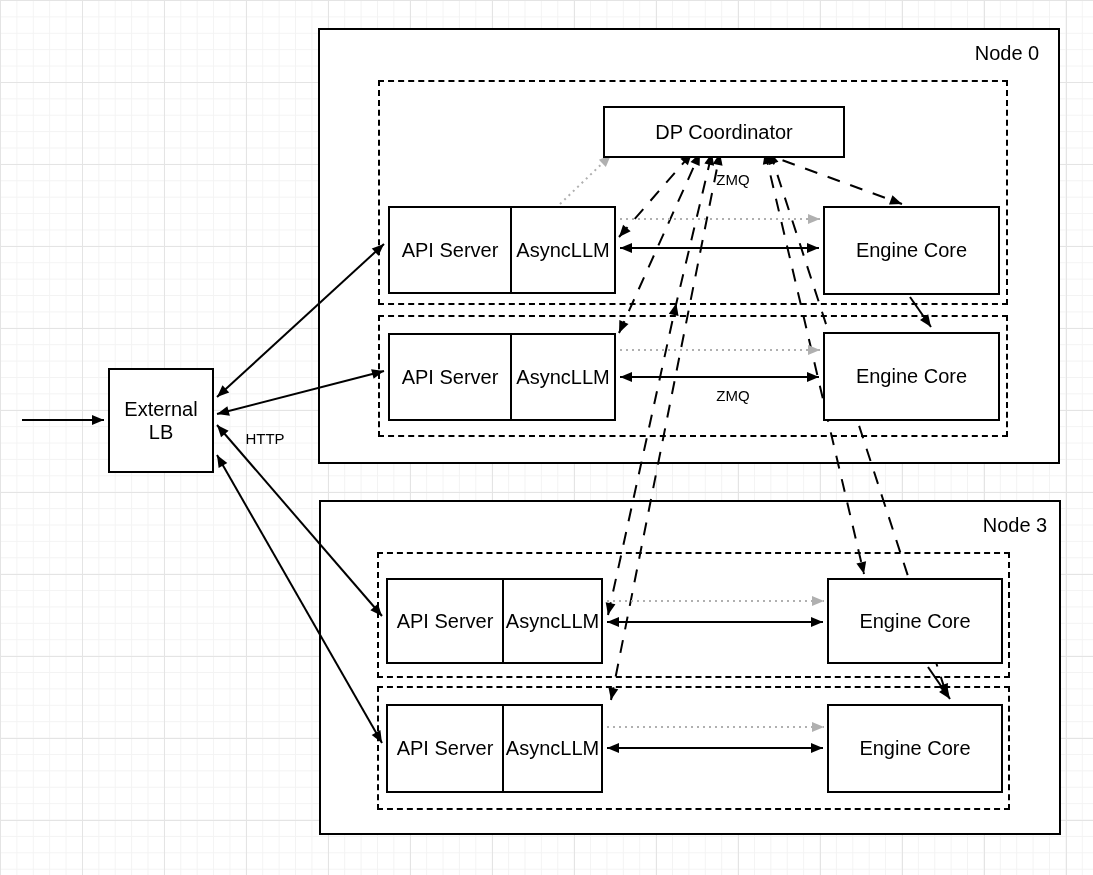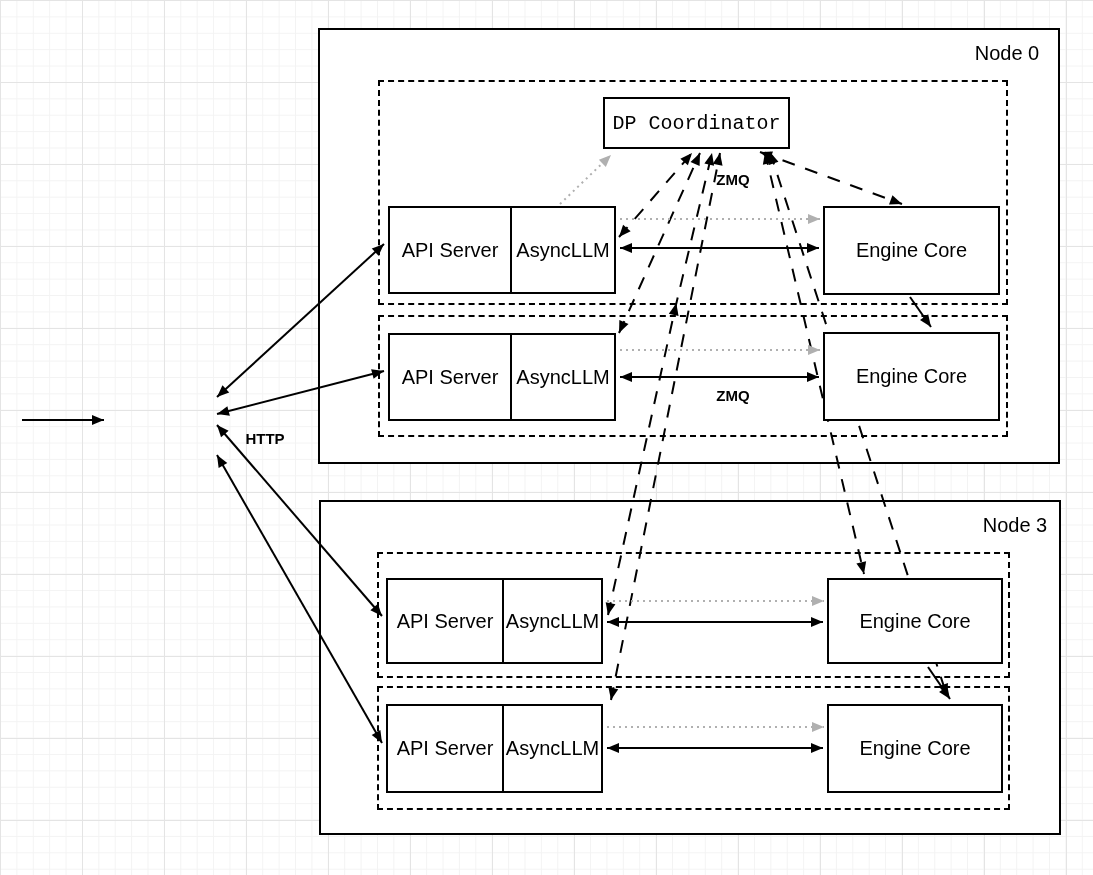--- a/index.html
+++ b/index.html
@@ -17,21 +17,21 @@
   .node-box{position:absolute;background:#fff;border:2px solid #000;box-sizing:border-box;}
   .dashed-box{position:absolute;border:2px dashed #000;box-sizing:border-box;background:transparent;}
   .wires{position:absolute;left:0;top:0;pointer-events:none;}
   .box{position:absolute;background:#fff;border:2px solid #000;box-sizing:border-box;
        display:flex;align-items:center;justify-content:center;
        font-size:20px;line-height:1.15;text-align:center;}
   .split{position:absolute;background:#fff;border:2px solid #000;box-sizing:border-box;display:flex;}
   .cell{display:flex;align-items:center;justify-content:center;font-size:20px;box-sizing:border-box;}
   .cell.first{border-right:2px solid #000;}
   .lbl{position:absolute;text-align:center;font-size:20px;}
-  .lbl.small{font-size:15px;font-weight:bold;}
+  .lbl.small{font-size:15px;}
 </style>
 </head>
 <body>
 
 <div class="canvas">
 
   <div class="node-box" style="left:318px;top:28px;width:742px;height:436px;"></div>
   <div class="node-box" style="left:319px;top:500px;width:742px;height:335px;"></div>
 
   <div class="dashed-box" style="left:378px;top:80px;width:630px;height:225px;"></div>
@@ -77,22 +77,26 @@
     <line x1="765" y1="152" x2="864" y2="574" stroke="#000" stroke-width="2" stroke-dasharray="13 11" marker-start="url(#as)" marker-end="url(#ae)"></line>
     <line x1="770" y1="152" x2="947" y2="696" stroke="#000" stroke-width="2" stroke-dasharray="13 11" marker-start="url(#as)" marker-end="url(#ae)"></line>
 
     <line x1="560" y1="204" x2="611" y2="155" stroke="#b0b0b0" stroke-width="2" stroke-dasharray="2 4" marker-end="url(#ge)"></line>
     <line x1="620" y1="219" x2="820" y2="219" stroke="#b0b0b0" stroke-width="2" stroke-dasharray="2 4" marker-end="url(#ge)"></line>
     <line x1="620" y1="350" x2="820" y2="350" stroke="#b0b0b0" stroke-width="2" stroke-dasharray="2 4" marker-end="url(#ge)"></line>
     <line x1="607" y1="601" x2="824" y2="601" stroke="#b0b0b0" stroke-width="2" stroke-dasharray="2 4" marker-end="url(#ge)"></line>
     <line x1="607" y1="727" x2="824" y2="727" stroke="#b0b0b0" stroke-width="2" stroke-dasharray="2 4" marker-end="url(#ge)"></line>
   </svg>
 
+  <div class="box" style="left:108px;top:368px;width:106px;height:105px;flex-direction:column;">
+    <span>External</span>
+    <span>LB</span>
+  </div>
 
-  <div class="box" style="left:603px;top:97px;width:187px;height:52px;font-family:Liberation Mono, monospace;">
+  <div class="box" style="left:603px;top:106px;width:242px;height:52px;">
     <span>DP Coordinator</span>
   </div>
 
   <div class="split" style="left:388px;top:206px;width:228px;height:88px;">
     <div class="cell first" style="width:122px;">
         <span>API Server</span>
       </div>
     <div class="cell" style="flex:1;">
         <span>AsyncLLM</span>
       </div>

